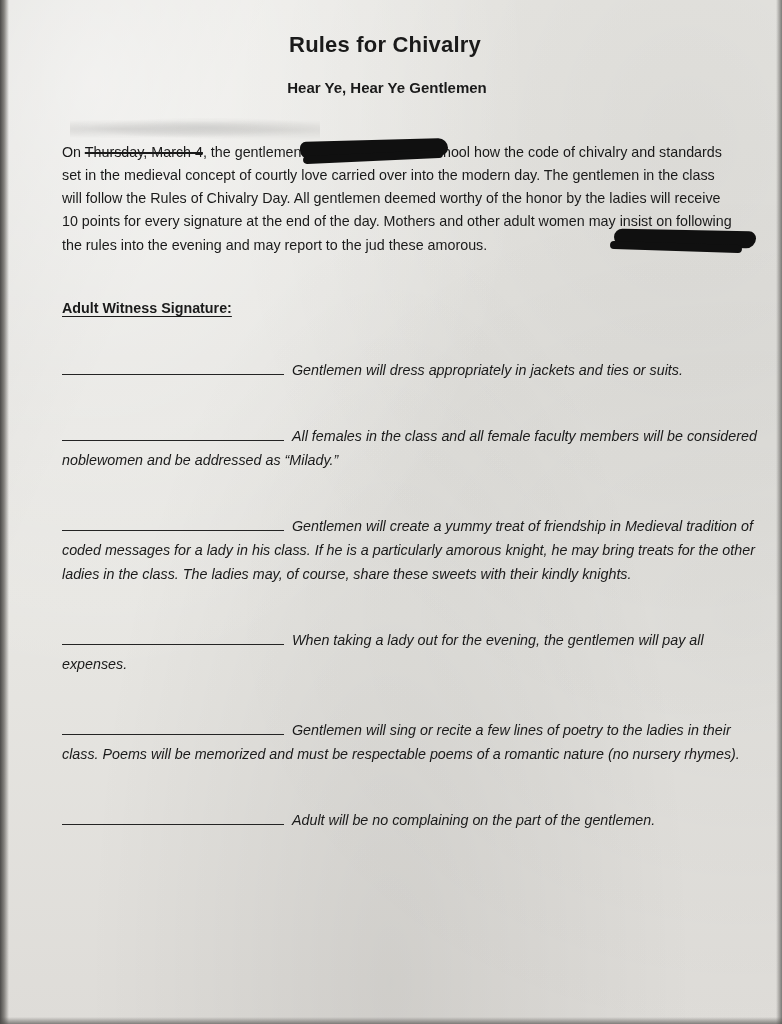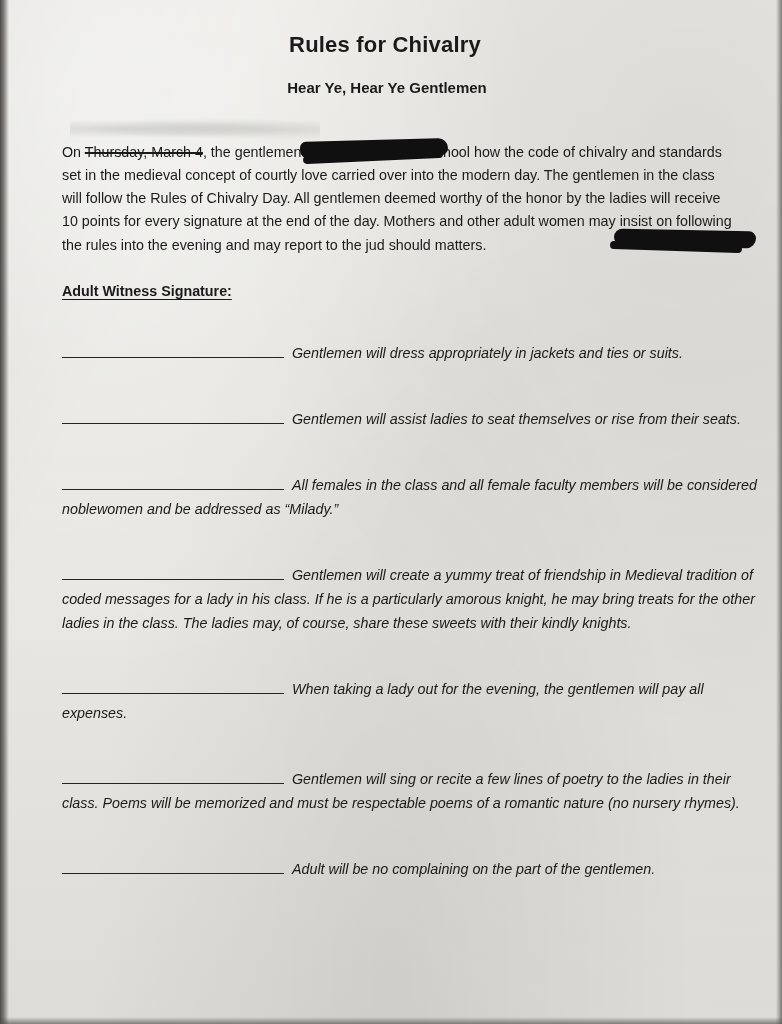--- a/index.html
+++ b/index.html
@@ -85,21 +85,21 @@
     line-height: 1.62;
     text-align: left;
     width: 676px;
   }
   .strike {
     text-decoration: line-through;
     text-decoration-thickness: 1.5px;
   }
 
   .section-label {
-    margin-top: 26px;
+    margin-top: 43px;
     font-size: 14.3px;
     font-weight: 600;
     text-decoration: underline;
     text-underline-offset: 3px;
   }
 
   .rules {
     margin-top: 18px;
   }
   .rule {
@@ -183,31 +183,28 @@
   <div class="scan-edge-right"></div>
   <div class="scan-edge-bottom"></div>
 
   <div class="content">
 
     <div class="doc-title">Rules for Chivalry</div>
     <div class="doc-subtitle">Hear Ye, Hear Ye Gentlemen</div>
 
     <p class="intro">
       <span>On </span><span class="strike">Thursday, March 4</span><span>, the gentlemen </span><span>demonstrate to the school how the code of chivalry and standards set in the medieval concept of courtly love carried over into the modern day. The gentlemen in the class will follow the Rules of Chivalry Day. All gentlemen deemed worthy of the honor by the ladies will receive 10 points for every signature at the end of the day. Mothers and other adult women may insist on following the rules into the evening and may report to the jud</span>
-      <span>should matters.</span>
+      <span>these amorous.</span>
     </p>
 
     <div class="section-label">Adult Witness Signature:</div>
 
     <div class="rules">
       <div class="rule">
         <span class="sig-line"></span><span>Gentlemen will dress appropriately in jackets and ties or suits.</span>
-      </div>
-      <div class="rule">
-        <span class="sig-line"></span><span>Gentlemen will assist ladies to seat themselves or rise from their seats.</span>
       </div>
       <div class="rule">
         <span class="sig-line"></span><span>All females in the class and all female faculty members will be considered noblewomen and be addressed as “Milady.”</span>
       </div>
       <div class="rule">
         <span class="sig-line"></span><span>Gentlemen will create a yummy treat of friendship in Medieval tradition of coded messages for a lady in his class.  If he is a particularly amorous knight, he may bring treats for the other ladies in the class. The ladies may, of course, share these sweets with their kindly knights.</span>
       </div>
       <div class="rule">
         <span class="sig-line"></span><span>When taking a lady out for the evening, the gentlemen will pay all expenses.</span>
       </div>

